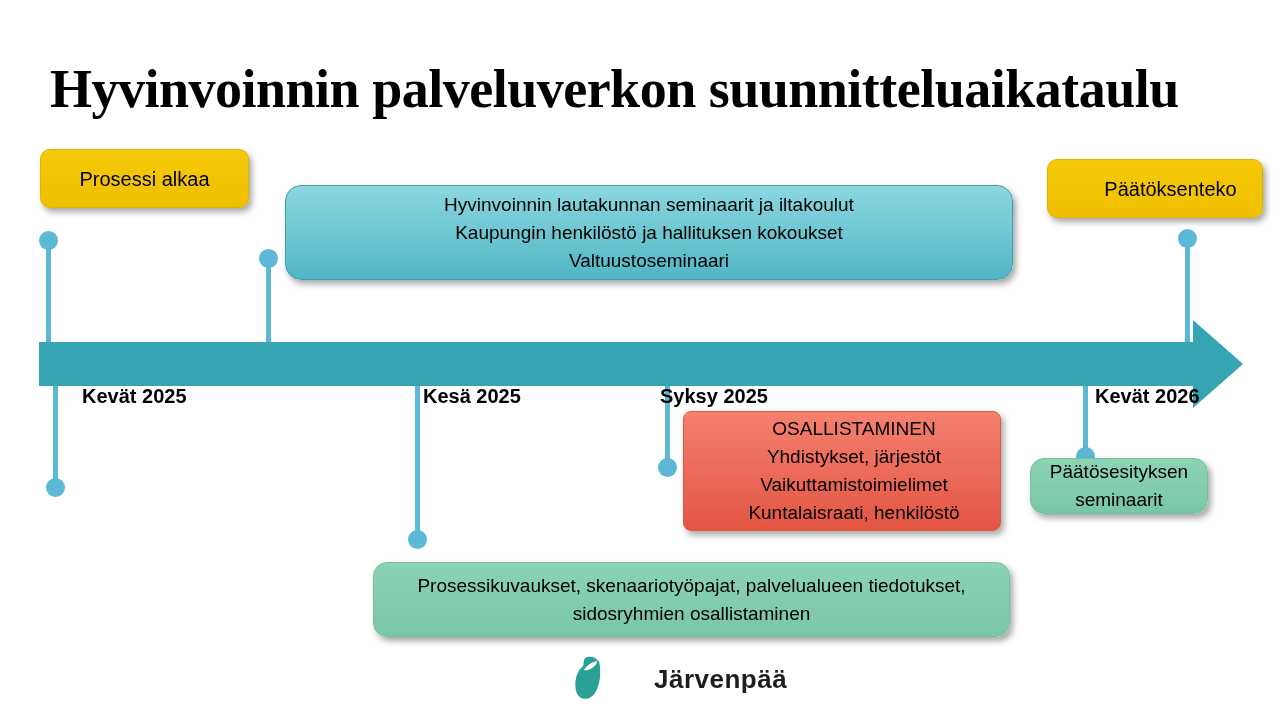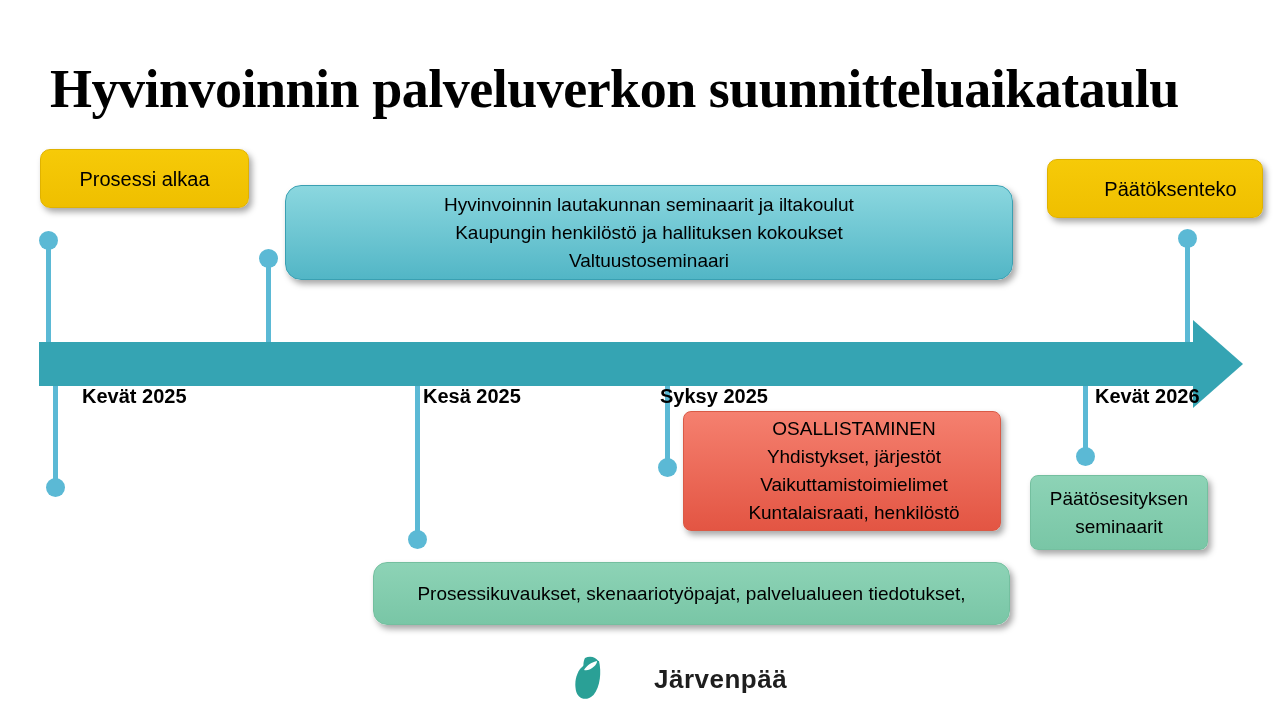--- a/index.html
+++ b/index.html
@@ -114,27 +114,28 @@
   </div>
 
 
   <div class="box redbox" style="left:683px; top:411px; width:318px; height:120px;">
     <div class="line">OSALLISTAMINEN</div>
     <div class="line">Yhdistykset, järjestöt</div>
     <div class="line">Vaikuttamistoimielimet</div>
     <div class="line">Kuntalaisraati, henkilöstö</div>
   </div>
 
-  <div class="box greenbox" style="left:1030px; top:475px; width:178px; height:75px; border-radius:8px;">
+  <div class="box greenbox" style="left:1030px; top:458px; width:178px; height:56px; border-radius:14px;">
     <div class="line">Päätösesityksen</div>
     <div class="line">seminaarit</div>
   </div>
 
-  <div class="box greenbox" style="left:373px; top:562px; width:637px; height:63px; border-radius:14px;">
+  <div class="box greenbox" style="left:373px; top:562px; width:637px; height:75px; border-radius:14px;">
     <div class="line">Prosessikuvaukset, skenaariotyöpajat, palvelualueen tiedotukset,</div>
+    <div class="line">sidosryhmien osallistaminen</div>
   </div>
 
   <div class="logo">
     <svg width="30" height="46" viewBox="0 0 30 46">
       <path d="M 7 13 C 13 6 20 3 26 5 C 28.5 16 27.5 30 20.5 39 C 13 46 4.5 43 2.8 34 C 1.4 26 3 19 7 13 Z" fill="#2aa096"></path>
       <path d="M 12 2 C 17 -0.5 23 1 25.5 5.5 C 20 4.5 14.5 6.5 10.5 11 C 10.2 7.5 10.8 4 12 2 Z" fill="#2aa096"></path>
       <path d="M 24 5 C 19 6 14 9 11 14 C 14 15 18 13.5 21 10.5 C 23 8.8 24 6.8 24 5 Z" fill="#ffffff"></path>
     </svg>
     <span class="logo-text">Järvenpää</span>
   </div>

